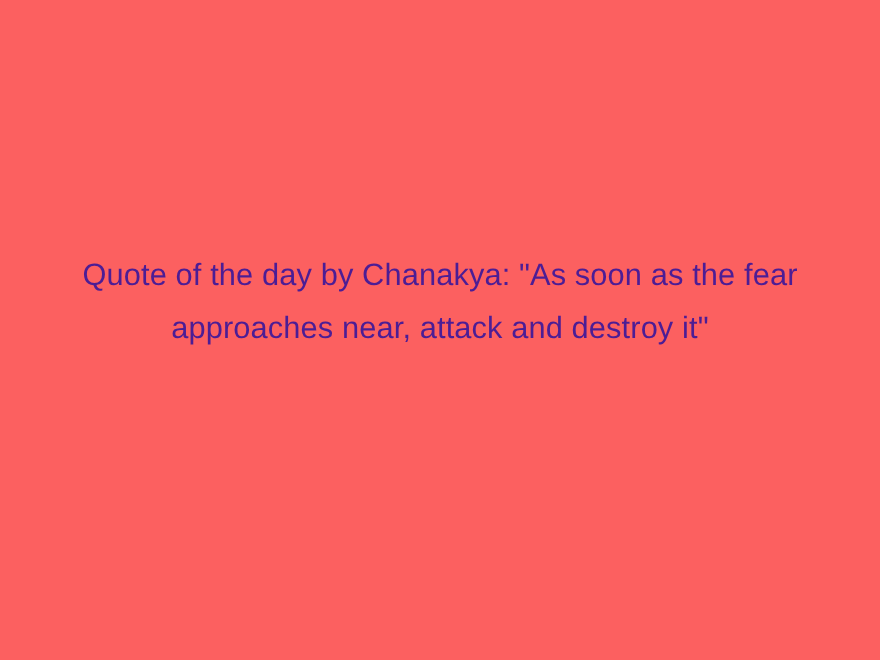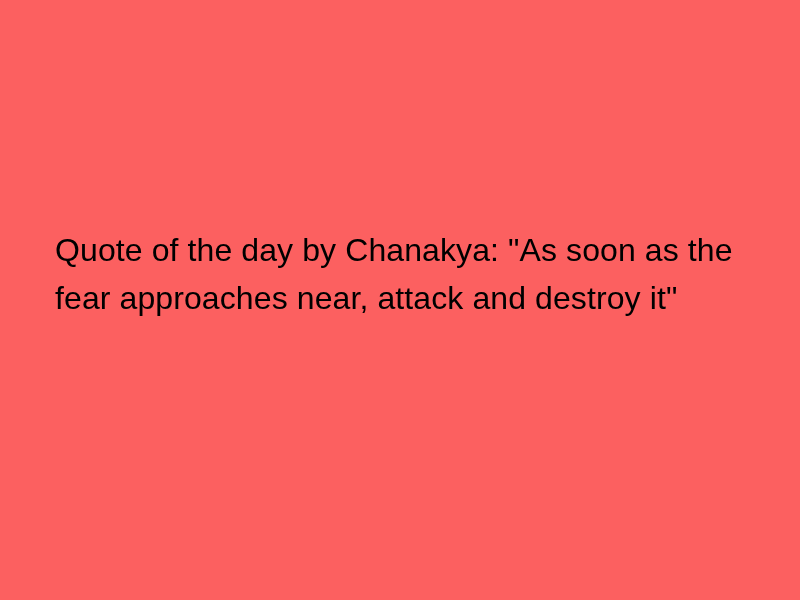--- a/index.html
+++ b/index.html
@@ -30,27 +30,27 @@
 
   .quote-block {
     box-sizing: border-box;
     width: 690px;
     margin-top: 226px;
     text-align: center;
   }
 
   .quote-text {
     margin: 0;
-    color: #000000;
+    color: #4c1d95;
     font-family: "Liberation Sans", "DejaVu Sans", sans-serif;
-    font-size: 32px;
+    font-size: 28px;
     font-weight: 400;
     line-height: 48px;
     letter-spacing: 0.1px;
-    text-align: left;
+    text-align: center;
     word-wrap: break-word;
   }
 </style>
 </head>
 <body>
 
 <div class="quote-card">
   <div class="quote-block">
     <p class="quote-text">Quote of the day by Chanakya: "As soon as the fear approaches near, attack and destroy it"</p>
   </div>

